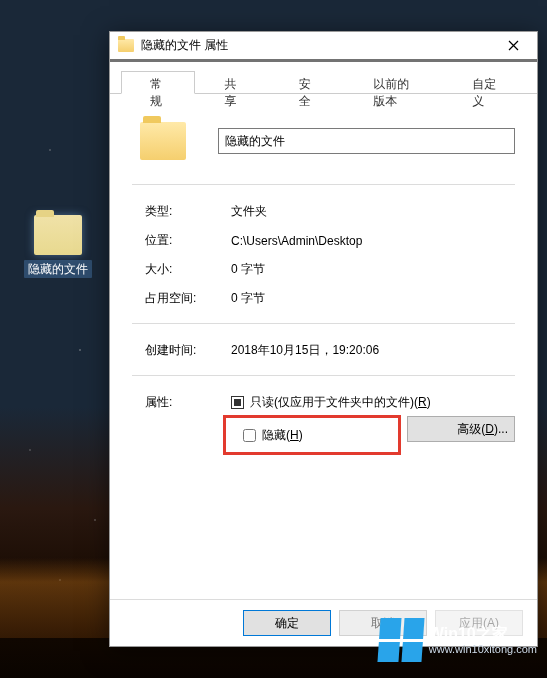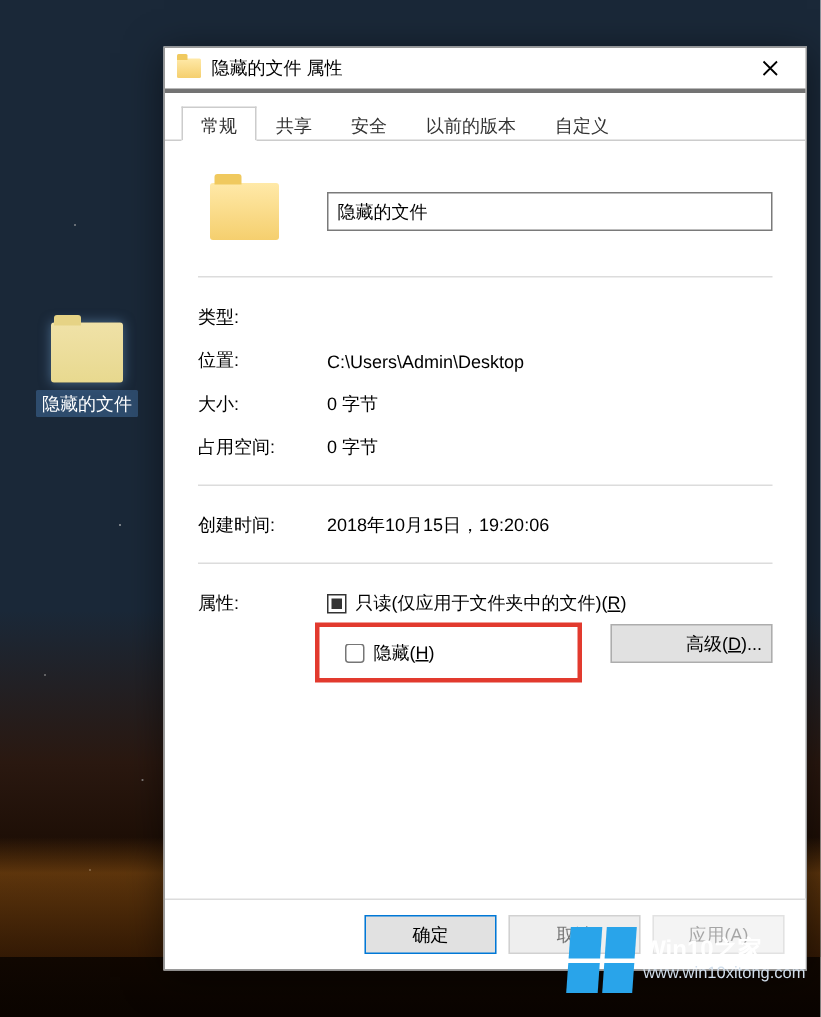--- a/index.html
+++ b/index.html
@@ -83,39 +83,39 @@
       cursor: pointer;
     }
     .titlebar .close svg { pointer-events: none; }
 
     .tab-row {
       display: flex; padding: 2px 11px 0; position: relative;
       border-bottom: 1px solid #ccc; height: 26px;
       margin-top: 6px;
     }
     .tab {
-      padding: 4px 12px 3px; font-size: 12px; color: #333;
+      padding: 4px 28px 3px; font-size: 12px; color: #333;
       border: 1px solid transparent; border-bottom: none;
       position: relative; top: 1px;
       cursor: pointer;
     }
     .tab.active {
       background: #fff; border-color: #ccc;
       border-bottom: 1px solid #fff;
     }
 
     .content {
       flex: 1; padding: 18px 22px 10px 22px;
       font-size: 12px; color: #000;
     }
     .row {
       display: flex; align-items: center;
       padding: 6px 0;
     }
-    .row .lbl { width: 86px; flex-shrink: 0; }
+    .row .lbl { width: 86px; flex-shrink: 0; margin-left: 13px; }
     .row .val { flex: 1; }
     .big-folder {
       width: 46px; height: 38px;
       background: linear-gradient(180deg,#ffe9a8,#f5cf6e);
       border-radius: 2px; position: relative;
       margin: 4px 0 8px 8px;
     }
     .big-folder::before {
       content:""; position:absolute; top:-6px; left:3px;
       width:18px; height:7px; background:#f0c95e; border-radius:2px 2px 0 0;
@@ -218,20 +218,21 @@
       <div style="width:86px;">
         <div class="big-folder"></div>
       </div>
       <input class="name-input" type="text" style="margin-top: 10px;" value="隐藏的文件">
     </div>
 
     <hr class="sep">
 
     <div class="row">
       <span class="lbl">类型:</span>
+      <span class="val">文件夹</span>
     </div>
     <div class="row">
       <span class="lbl">位置:</span>
       <span class="val">C:\Users\Admin\Desktop</span>
     </div>
     <div class="row">
       <span class="lbl">大小:</span>
       <span class="val">0 字节</span>
     </div>
     <div class="row">

